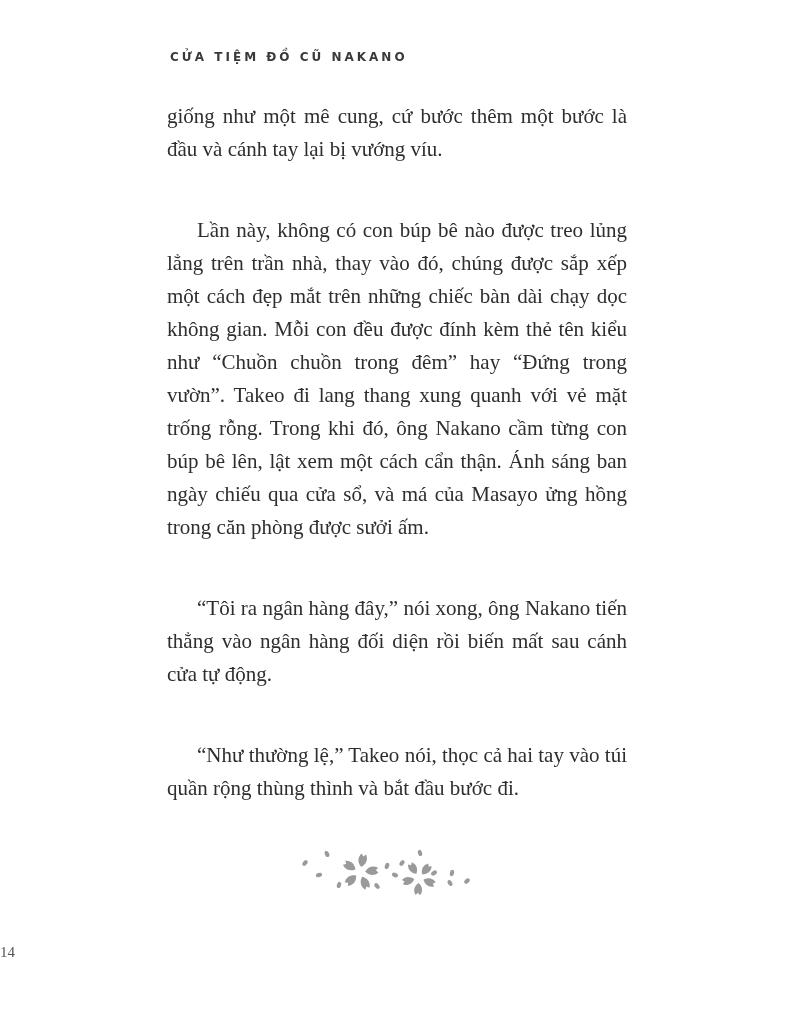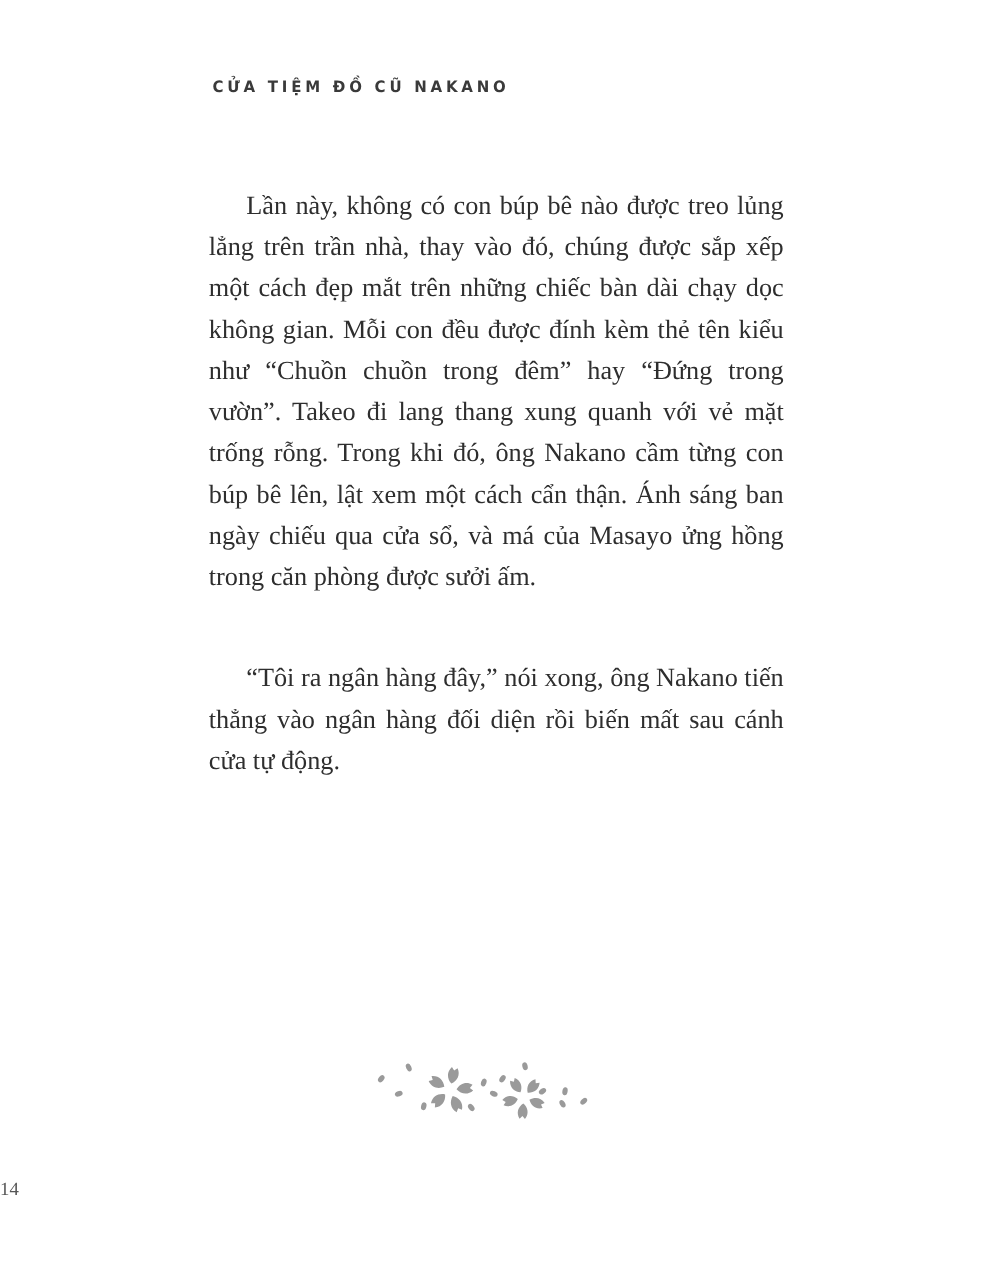--- a/index.html
+++ b/index.html
@@ -19,21 +19,20 @@
   .running-header{
     position:absolute;
     left:170px;top:50px;
     font-family:"DejaVu Sans", sans-serif;
     font-size:12px;
     font-weight:600;
     letter-spacing:3px;
     color:var(--header-color);
     white-space:nowrap;
     transform:scaleY(1.05);
-    margin-top:12px;
   }
   .text-block{
     position:absolute;
     left:167px;top:100px;
     width:460px;
     color:var(--text-color);
     font-size:21px;
     line-height:33px;
     text-align:justify;
   }
@@ -61,22 +60,24 @@
   }
 </style>
 </head>
 <body>
 
 <div class="running-header">CỬA TIỆM ĐỒ CŨ NAKANO</div>
 
 <div class="text-block">
 
   <div id="paras">
+      <p class="para">giống như một mê cung, cứ bước thêm một bước là đầu và cánh tay lại bị vướng víu.</p>
       <p class="para indent">Lần này, không có con búp bê nào được treo lủng lẳng trên trần nhà, thay vào đó, chúng được sắp xếp một cách đẹp mắt trên những chiếc bàn dài chạy dọc không gian. Mỗi con đều được đính kèm thẻ tên kiểu như “Chuồn chuồn trong đêm” hay “Đứng trong vườn”. Takeo đi lang thang xung quanh với vẻ mặt trống rỗng. Trong khi đó, ông Nakano cầm từng con búp bê lên, lật xem một cách cẩn thận. Ánh sáng ban ngày chiếu qua cửa sổ, và má của Masayo ửng hồng trong căn phòng được sưởi ấm.</p>
       <p class="para indent">“Tôi ra ngân hàng đây,” nói xong, ông Nakano tiến thẳng vào ngân hàng đối diện rồi biến mất sau cánh cửa tự động.</p>
+      <p class="para indent">“Như thường lệ,” Takeo nói, thọc cả hai tay vào túi quần rộng thùng thình và bắt đầu bước đi.</p>
     </div>
 </div>
 
 <div class="ornament">
   <svg viewBox="0 0 180 60" width="180" height="60">
     <defs>
       <g id="petal">
         <path d="M0,-5 C4,-8 5.5,-13 2.2,-17.5 L0,-15.2 L-2.2,-17.5 C-5.5,-13 -4,-8 0,-5 Z"></path>
       </g>
       <g id="flower">

